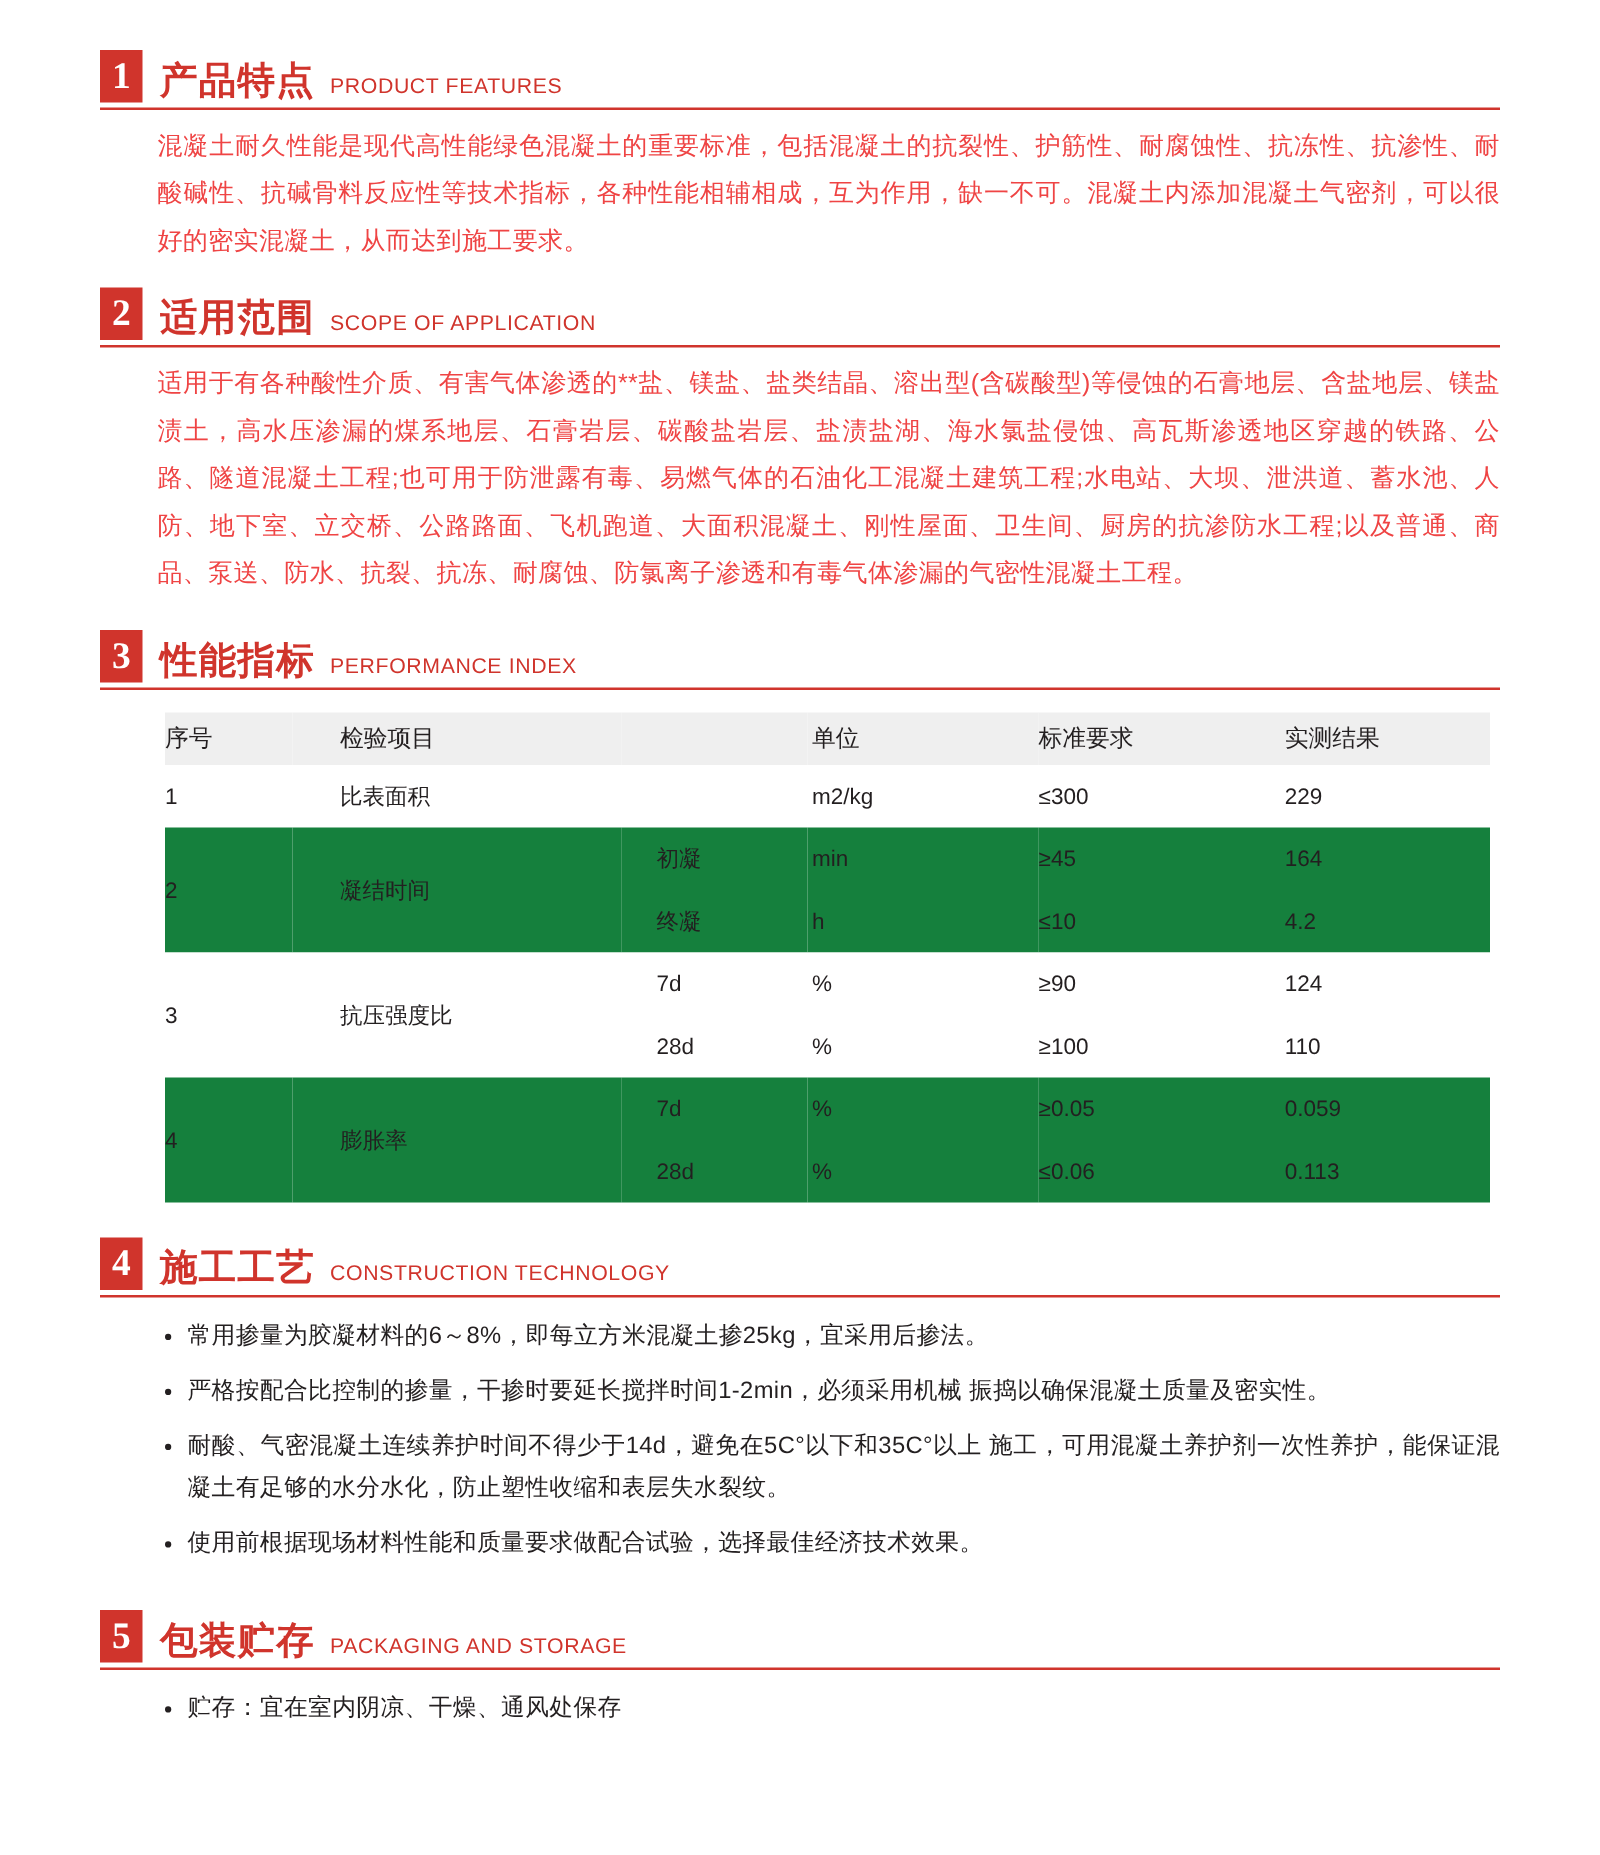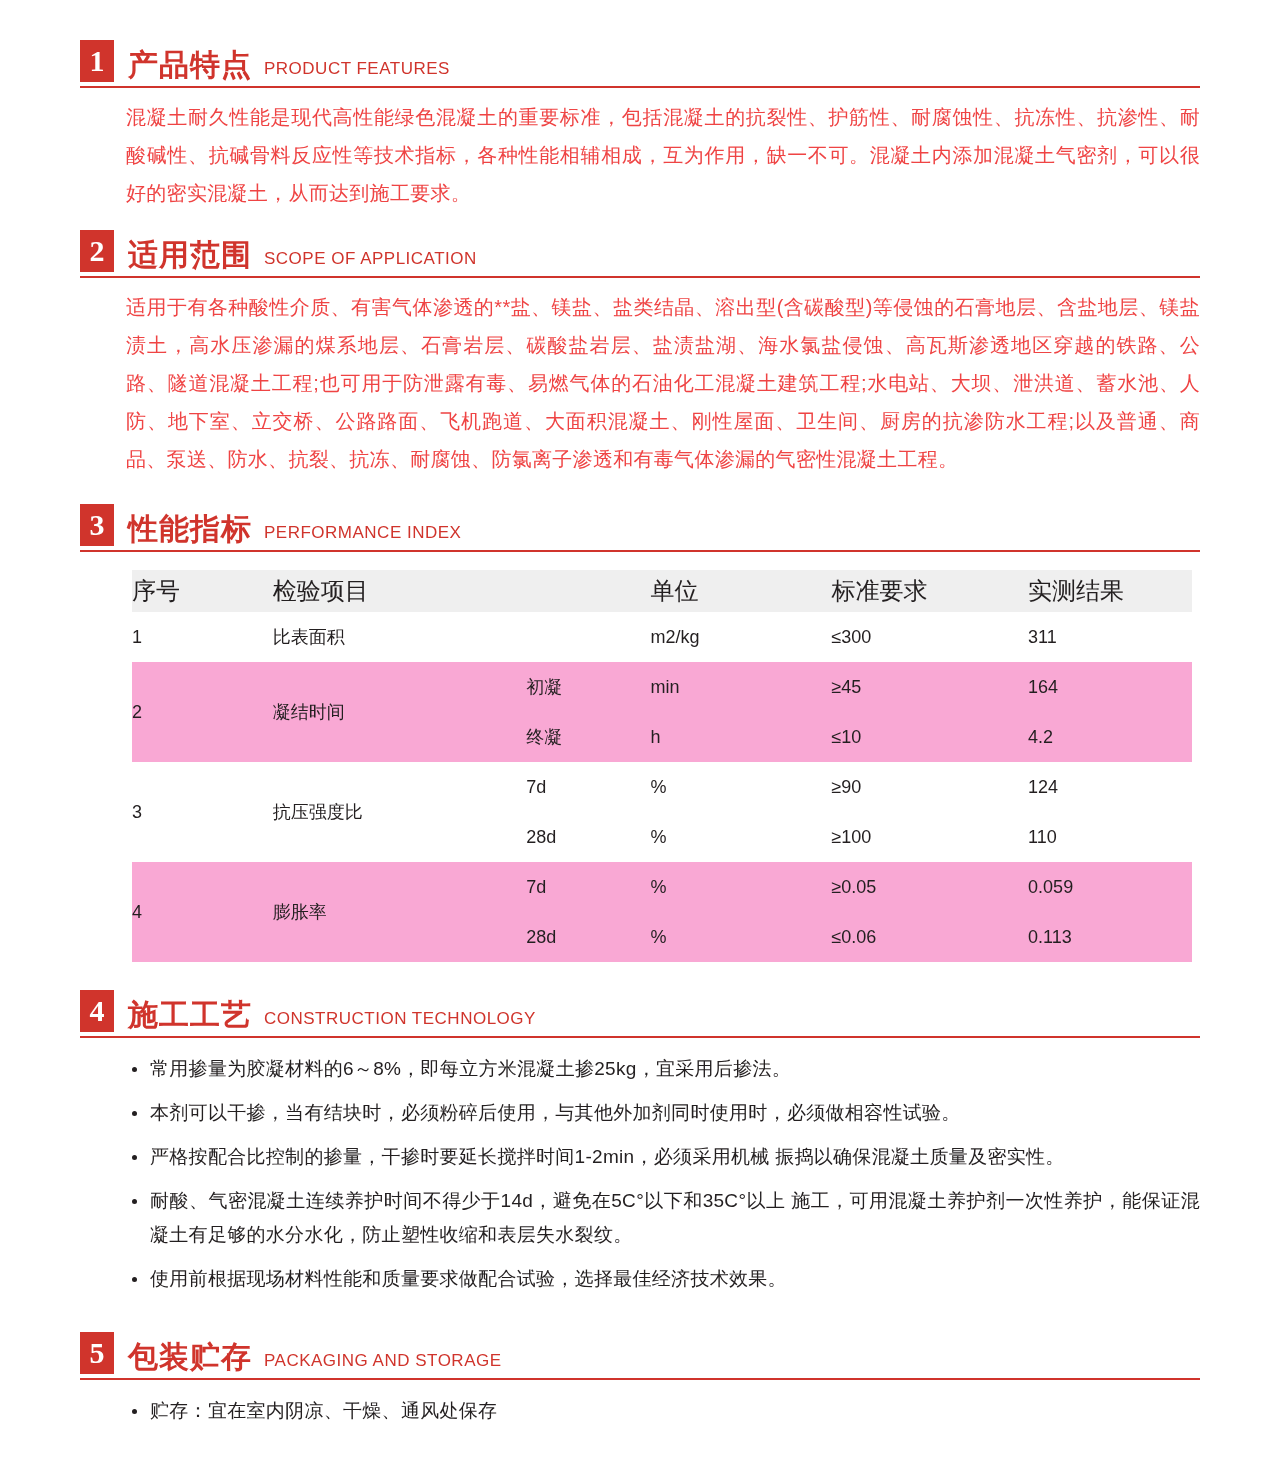--- a/index.html
+++ b/index.html
@@ -92,25 +92,25 @@
     color: #231f20;
   }
   table.perf td, table.perf th {
     padding: 0;
     font-weight: normal;
     text-align: left;
   }
   table.perf tr.head td {
     background: #efefef;
     height: 42px;
-    font-size: 24px;
+    font-size: 19px;
     color: #231f20;
   }
   table.perf tr.band td {
-    background: #f9a8d4;
+    background: #15803d;
   }
   table.perf tr.plain td {
     background: #ffffff;
   }
   table.perf td {
     height: 50px;
     vertical-align: middle;
   }
   .c-no     { width: 120px; text-align: center; }
   .c-item   { width: 270px; }
@@ -188,21 +188,21 @@
           <td class="c-std">标准要求</td>
           <td class="c-res">实测结果</td>
         </tr>
 
         <tr class="plain">
           <td class="c-no">1</td>
           <td class="c-item pad-item">比表面积</td>
           <td class="c-sub pad-sub"></td>
           <td class="c-unit pad-unit">m2/kg</td>
           <td class="c-std">≤300</td>
-          <td class="c-res">311</td>
+          <td class="c-res">229</td>
         </tr>
 
         <tr class="band">
           <td class="c-no" rowspan="2">2</td>
           <td class="c-item pad-item" rowspan="2">凝结时间</td>
           <td class="c-sub pad-sub">初凝</td>
           <td class="c-unit pad-unit">min</td>
           <td class="c-std">≥45</td>
           <td class="c-res">164</td>
         </tr>
@@ -246,21 +246,20 @@
     </table>
   </div>
 
   <div class="section-head sec4-head">
     <div class="sec-num">4</div>
     <div class="sec-cn">施工工艺</div>
     <div class="sec-en">CONSTRUCTION TECHNOLOGY</div>
   </div>
   <ul class="bullets">
     <li>常用掺量为胶凝材料的6～8%，即每立方米混凝土掺25kg，宜采用后掺法。</li>
-    <li>本剂可以干掺，当有结块时，必须粉碎后使用，与其他外加剂同时使用时，必须做相容性试验。</li>
     <li>严格按配合比控制的掺量，干掺时要延长搅拌时间1-2min，必须采用机械 振捣以确保混凝土质量及密实性。</li>
     <li>耐酸、气密混凝土连续养护时间不得少于14d，避免在5C°以下和35C°以上 施工，可用混凝土养护剂一次性养护，能保证混凝土有足够的水分水化，防止塑性收缩和表层失水裂纹。</li>
     <li>使用前根据现场材料性能和质量要求做配合试验，选择最佳经济技术效果。</li>
   </ul>
 
   <div class="section-head sec5-head">
     <div class="sec-num">5</div>
     <div class="sec-cn">包装贮存</div>
     <div class="sec-en">PACKAGING AND STORAGE</div>
   </div>

